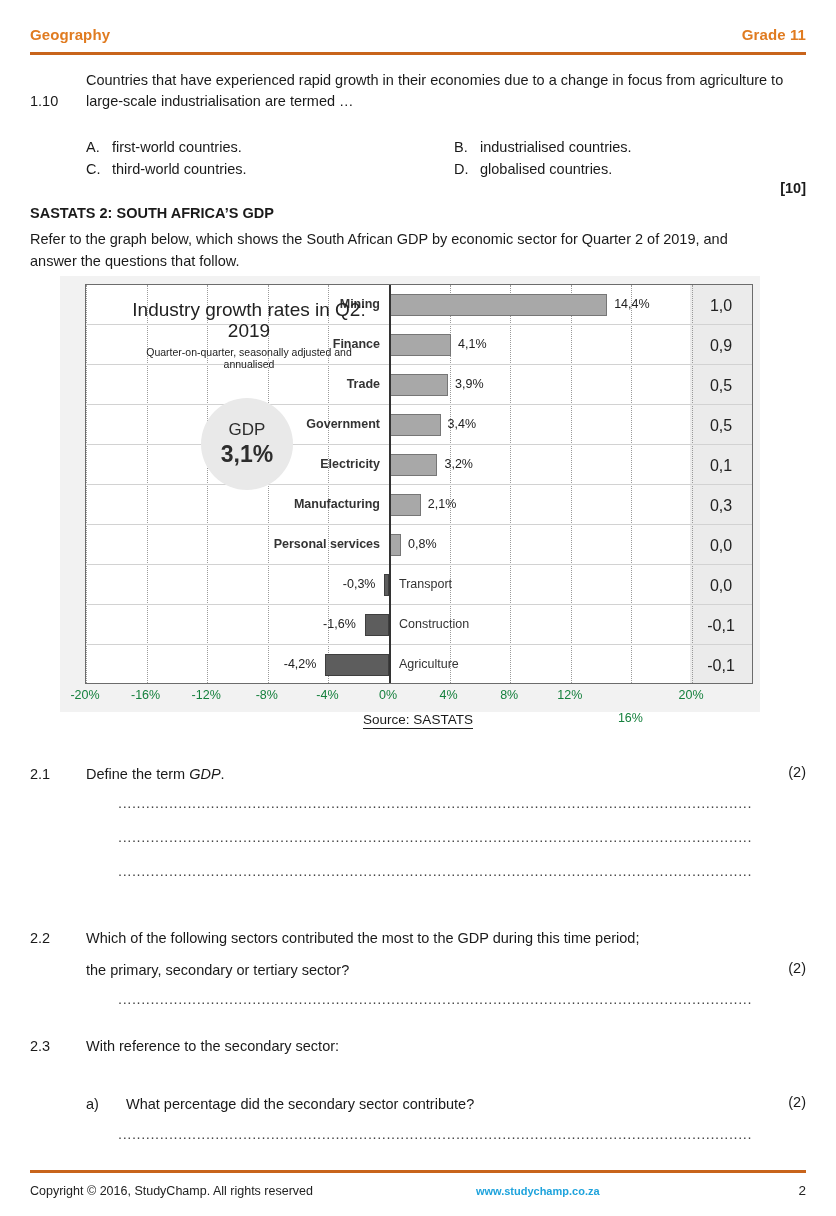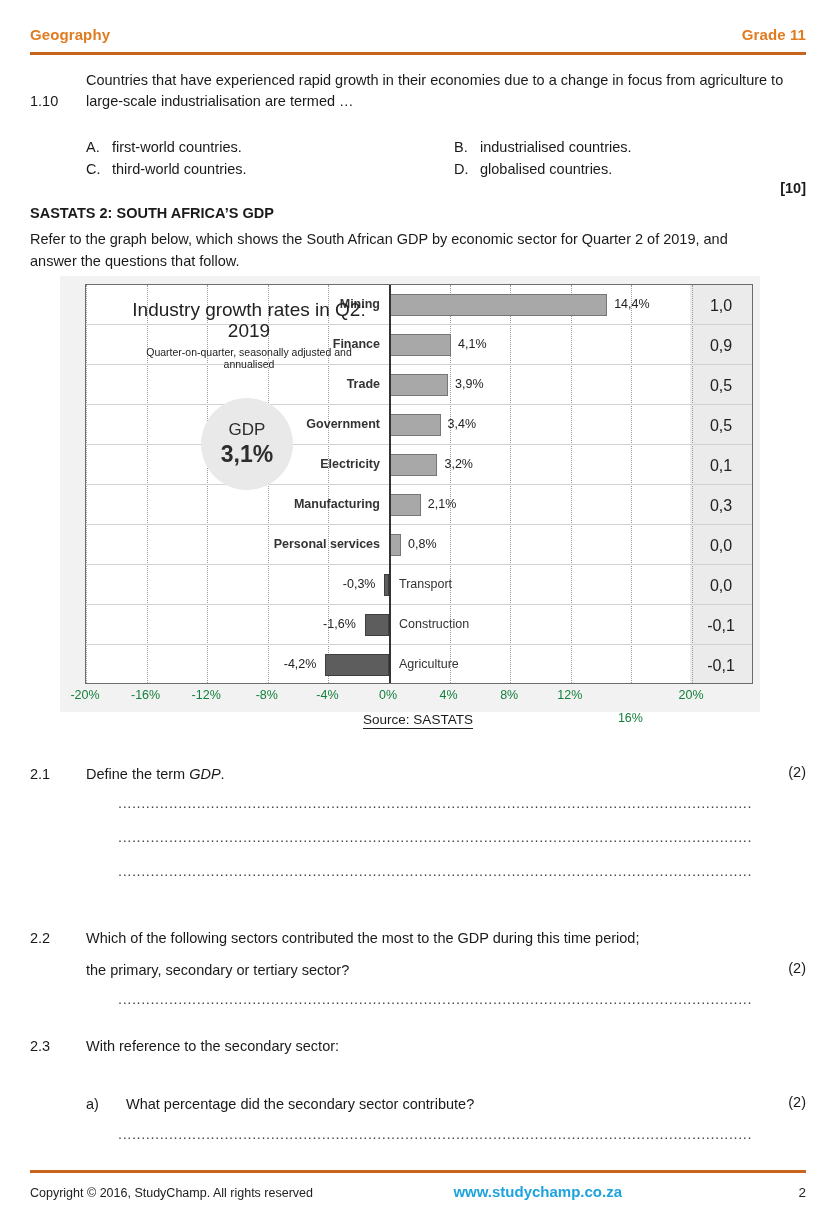--- a/index.html
+++ b/index.html
@@ -286,21 +286,21 @@
     align-items: baseline;
   }
   .footer-copy {
     flex: 0 0 auto;
     font-size: 12.5px;
     color: #222;
   }
   .footer-site {
     flex: 1 1 auto;
     text-align: center;
-    font-size: 15px;
+    font-size: 11px;
     font-weight: bold;
     color: #1EA3DC;
     padding-right: 36px;
   }
   .footer-page {
     flex: 0 0 auto;
     font-size: 13.5px;
     color: #222;
   }
   .italic { font-style: italic; }

